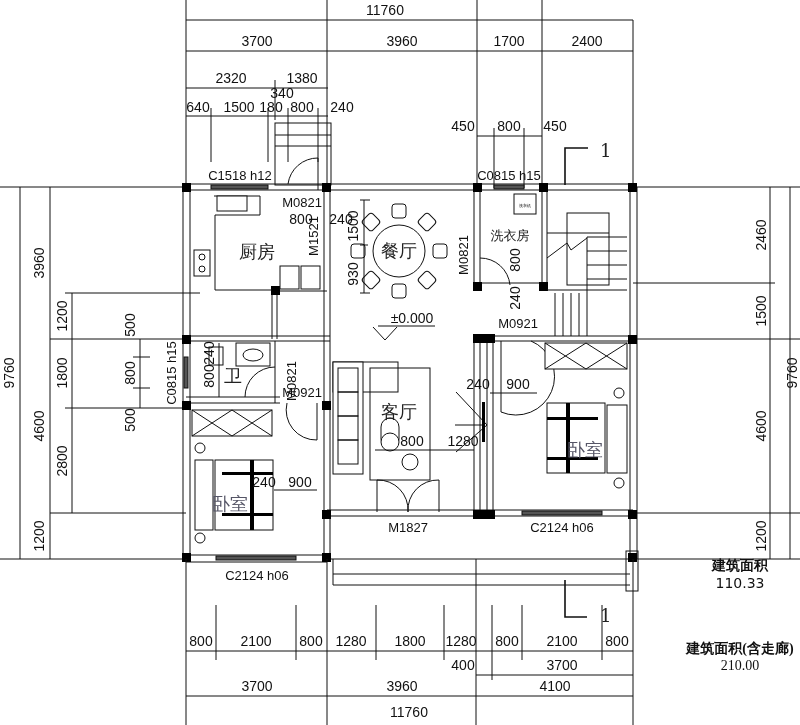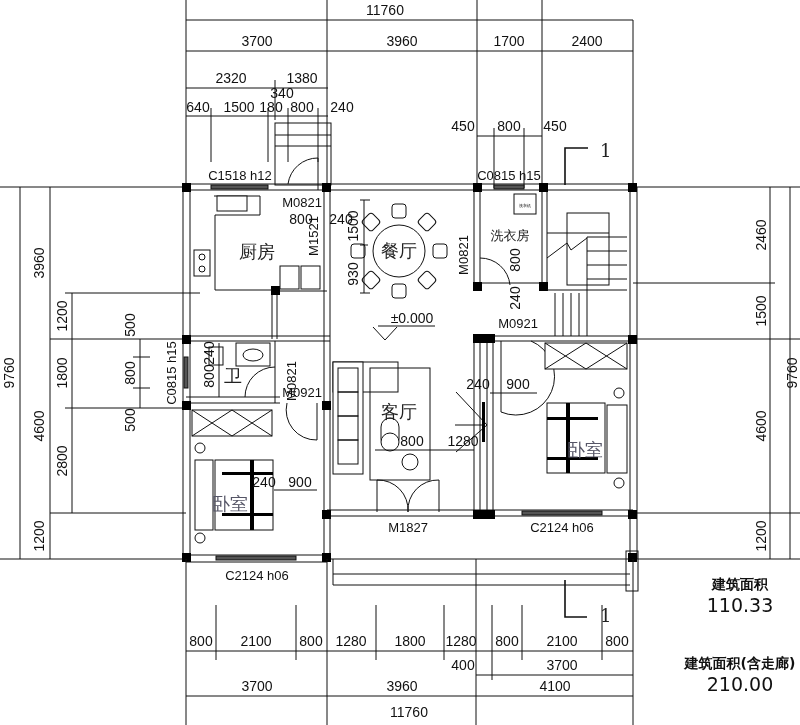--- a/index.html
+++ b/index.html
@@ -10,21 +10,21 @@
   .room { font-family: "DejaVu Serif", serif; font-size: 18px; fill: #222; }
   .room-sm { font-family: "DejaVu Serif", serif; font-size: 13px; fill: #222; }
   .ln { stroke: #111; stroke-width: 1; fill: none; }
   .ln2 { stroke: #111; stroke-width: 1.6; fill: none; }
   .wall { stroke: #111; stroke-width: 1; fill: none; }
   .col { fill: #000; }
   .win { stroke: #111; stroke-width: 1; fill: #555; }
   .furn { stroke: #111; stroke-width: 1; fill: #fff; }
   .area { position: absolute; text-align: center; font-family: "DejaVu Sans", sans-serif; color: #111; }
   .area .t { font-size: 14px; font-weight: bold; }
-  .area .v { font-size: 19px; }
+  .area .v { font-size: 14px; }
 </style>
 </head>
 <body>
 
 <svg id="plan" viewBox="0 0 800 725" xmlns="http://www.w3.org/2000/svg">
 
   <g>
     <line class="ln" x1="186" y1="20" x2="633" y2="20"></line>
     <line class="ln" x1="186" y1="51" x2="633" y2="51"></line>
     <line class="ln" x1="186" y1="88" x2="328" y2="88"></line>
@@ -382,20 +382,20 @@
     <text class="dim" x="617" y="646" text-anchor="middle">800</text>
     <text class="dim" x="463" y="670" text-anchor="middle">400</text>
     <text class="dim" x="562" y="670" text-anchor="middle">3700</text>
     <text class="dim" x="257" y="691" text-anchor="middle">3700</text>
     <text class="dim" x="402" y="691" text-anchor="middle">3960</text>
     <text class="dim" x="555" y="691" text-anchor="middle">4100</text>
     <text class="dim" x="409" y="717" text-anchor="middle">11760</text>
   </g>
 </svg>
 
-<div class="area" style="left:690px;top:576px;width:100px;">
+<div class="area" style="left:690px;top:557px;width:100px;">
   <div class="t">建筑面积</div>
   <div class="v">110.33</div>
 </div>
-<div class="area" style="left:680px;top:655px;width:120px;">
+<div class="area" style="left:680px;top:640px;width:120px;font-family:Liberation Serif, serif;">
   <div class="t">建筑面积(含走廊)</div>
   <div class="v">210.00</div>
 </div>
 
 </body></html>

